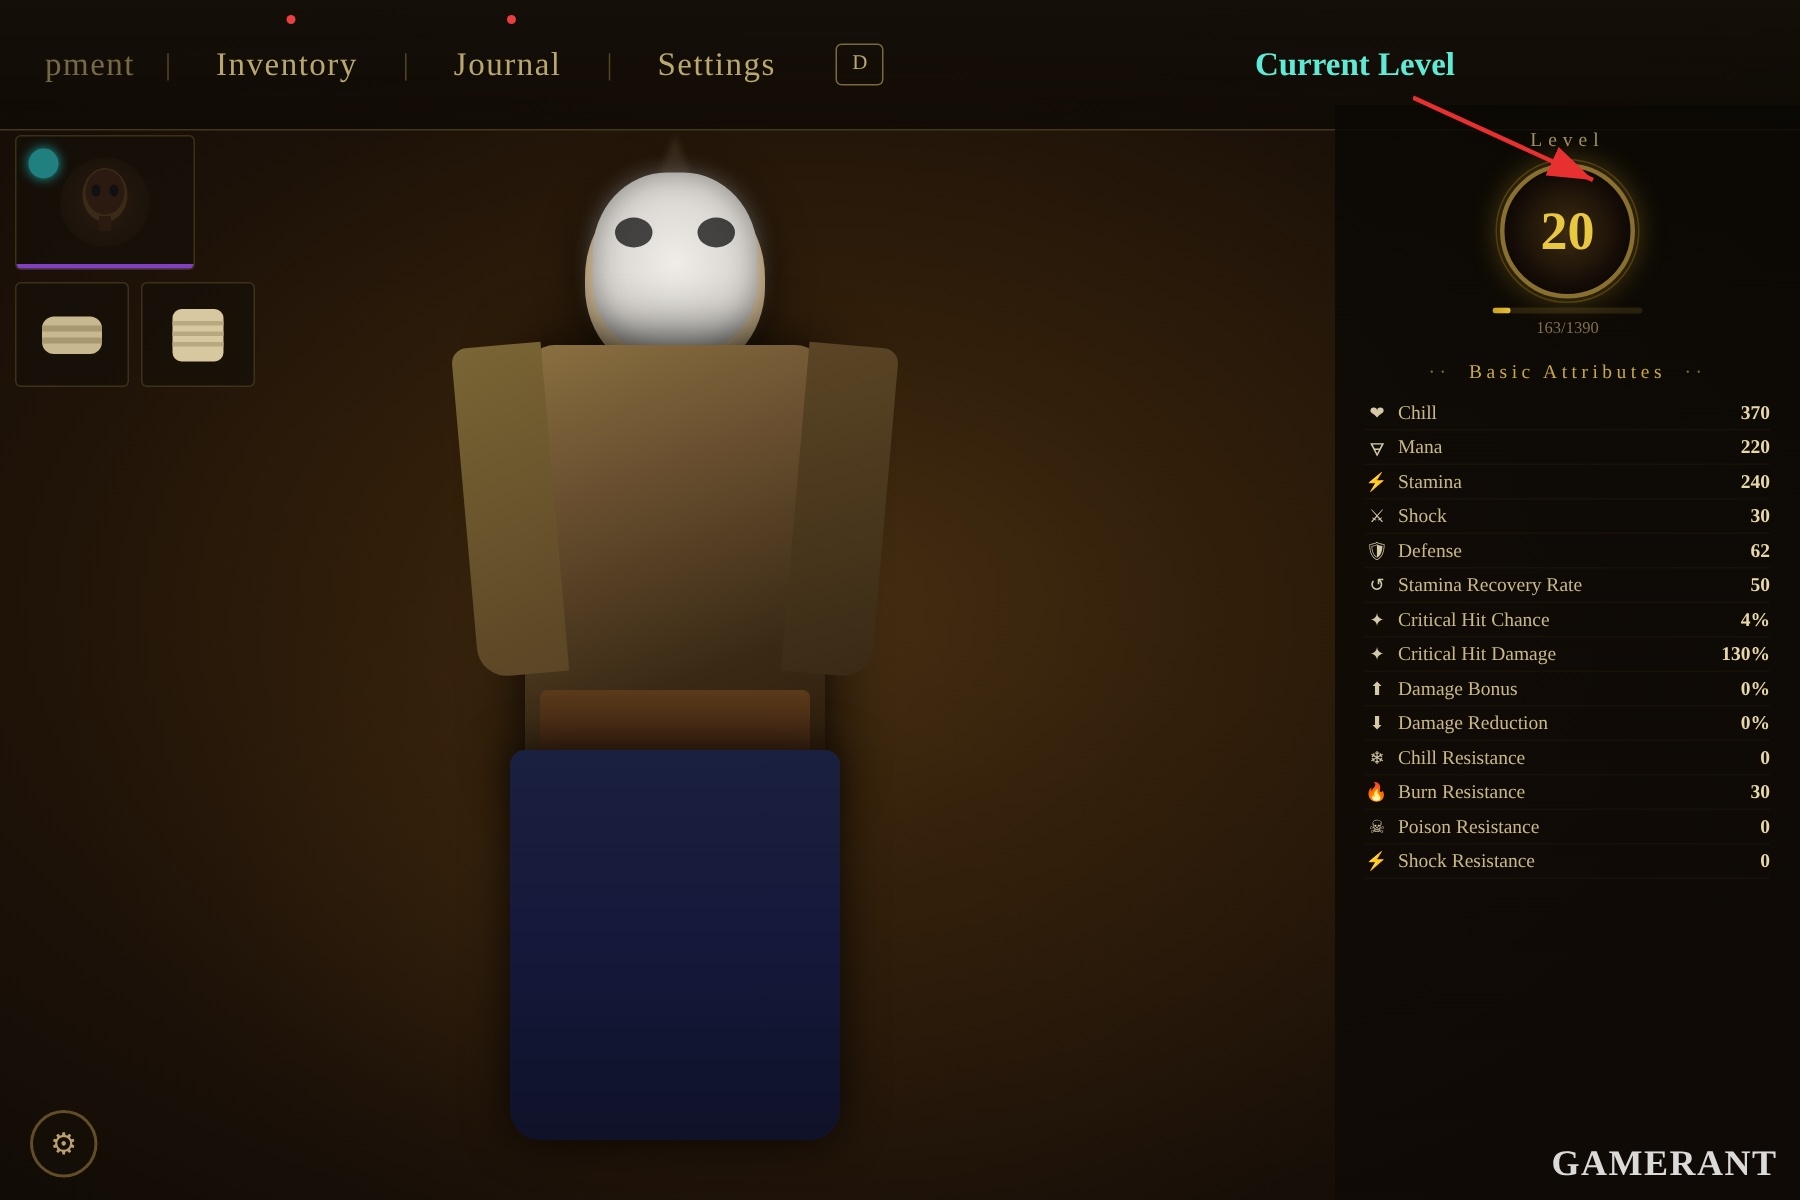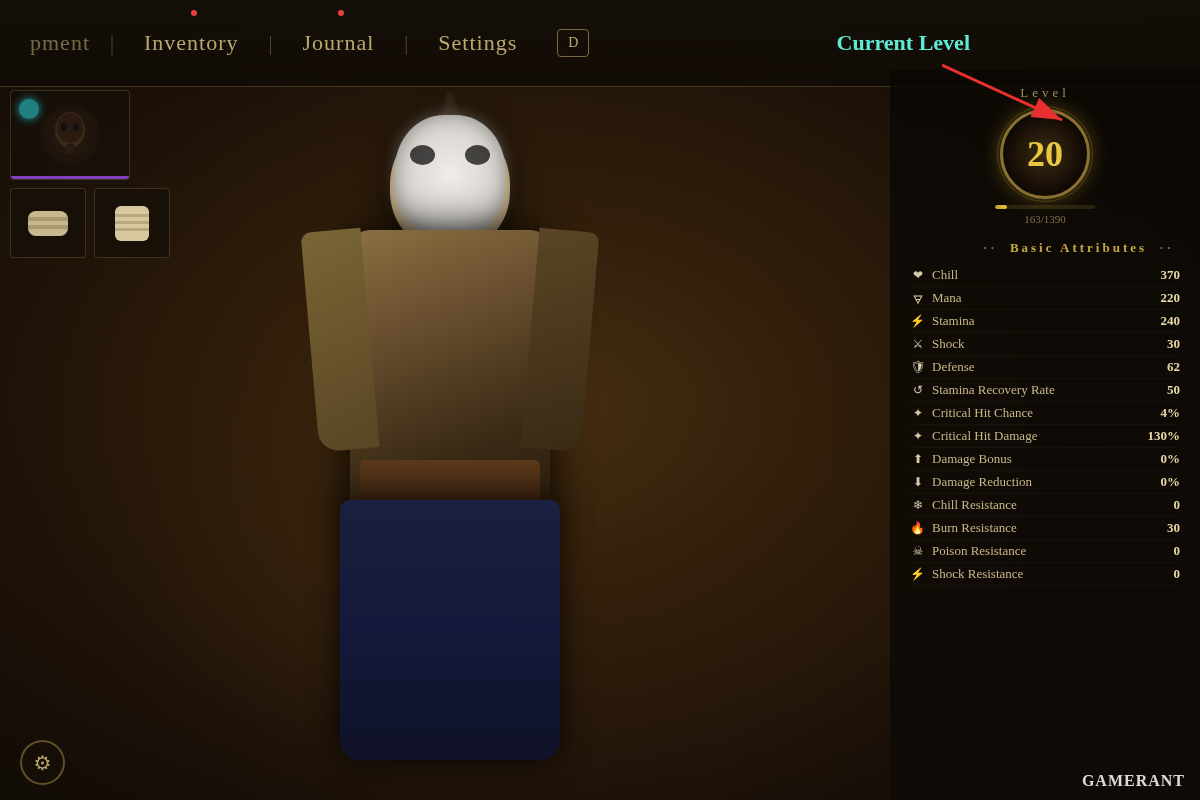--- a/index.html
+++ b/index.html
@@ -318,27 +318,26 @@
     }
 
     .xp-text {
       font-size: 11px;
       color: #807050;
       margin-top: 4px;
     }
 
     
     .section-header {
-      text-align: right;
+      text-align: center;
       font-size: 13px;
       color: #c8a840;
       letter-spacing: 3px;
       margin: 0 0 8px;
       position: relative;
-      font-weight: bold;
     }
 
     .section-header::before,
     .section-header::after {
       content: '··';
       margin: 0 6px;
       color: #807040;
     }
 
     
@@ -445,21 +444,21 @@
       height: 3px;
       background: #8040c0;
       border-radius: 0 0 4px 4px;
     }
 
     
     .watermark {
       position: absolute;
       bottom: 10px;
       right: 15px;
-      font-size: 16px;
+      font-size: 24px;
       font-weight: bold;
       color: rgba(255,255,255,0.85);
       z-index: 20;
       letter-spacing: 1px;
     }
 
     
     .bottom-left-icon {
       position: absolute;
       bottom: 15px;

